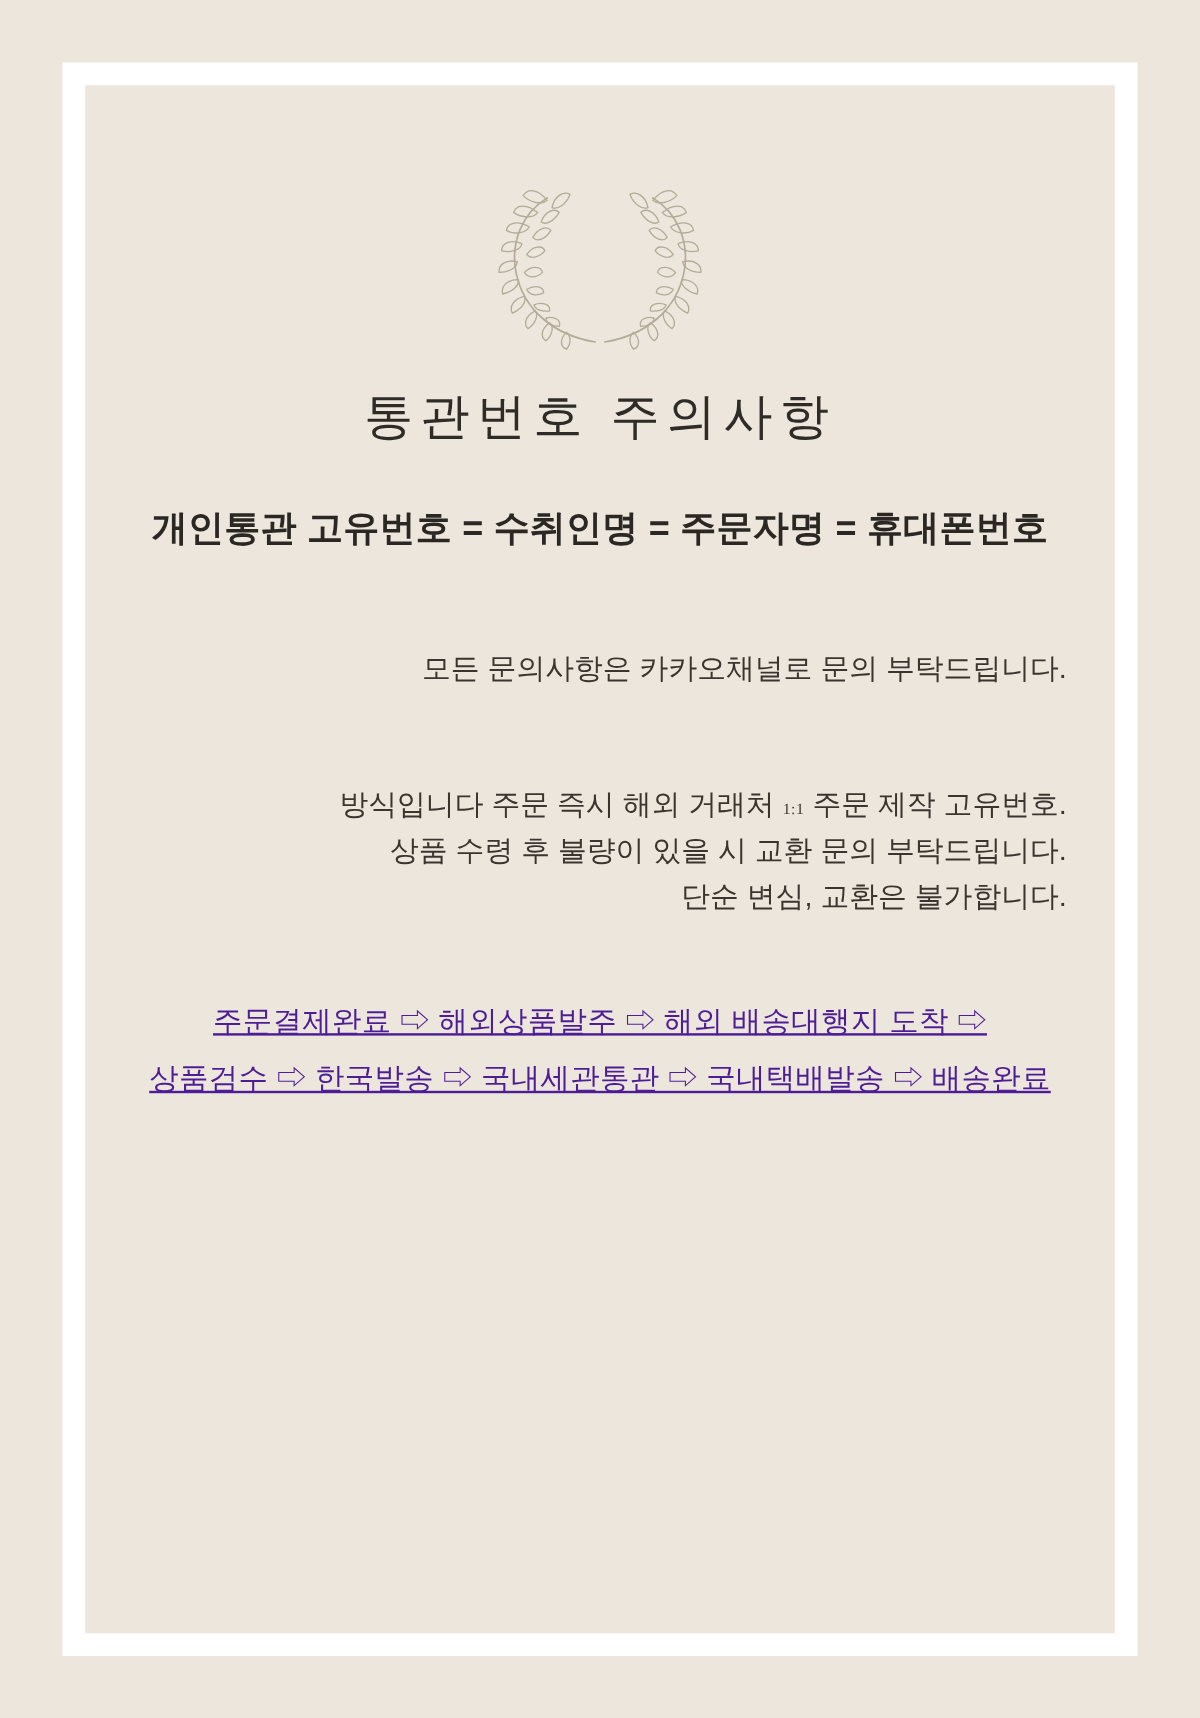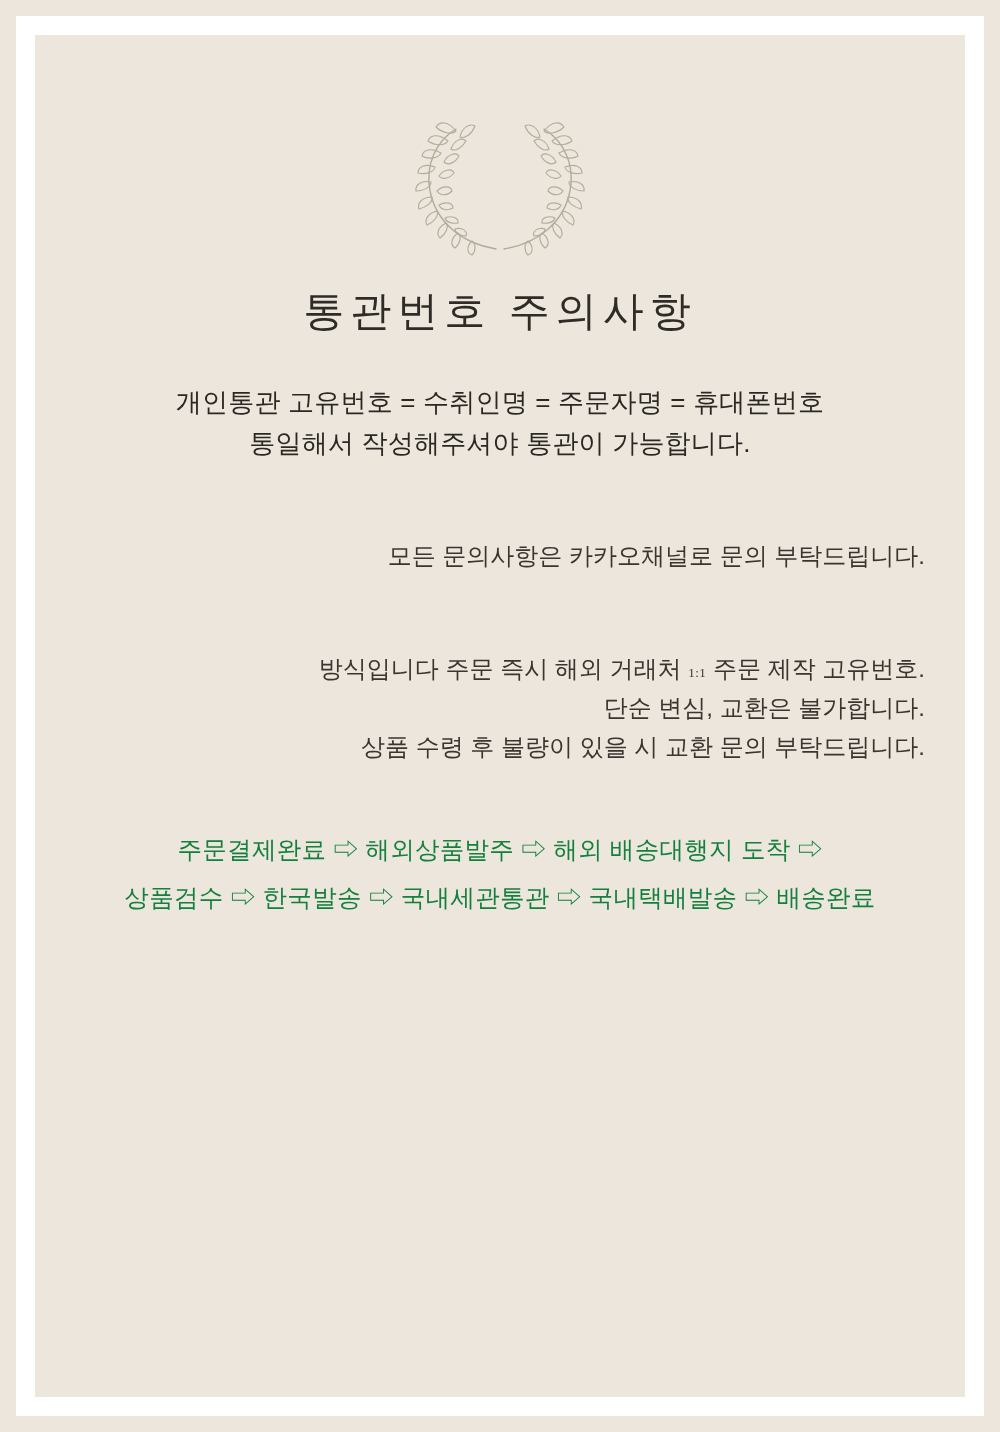--- a/index.html
+++ b/index.html
@@ -13,21 +13,21 @@
     font-family: "Liberation Sans", sans-serif;
     color: #3b3630;
     overflow: hidden;
   }
   .page {
     position: relative;
     width: 1000px;
     height: 1432px;
     background: #ece6dc;
     box-sizing: border-box;
-    padding: 16px;
+    padding: 52px;
   }
   .inner-frame {
     position: relative;
     width: 100%;
     height: 100%;
     border: 19px solid #ffffff;
     box-sizing: border-box;
     background: #ece6dc;
   }
   .content {
@@ -57,22 +57,22 @@
     font-size: 41px;
     letter-spacing: 6px;
     font-weight: 400;
     color: #2f2b26;
     margin: 28px 0 0 0;
     line-height: 1.3;
   }
 
   .lead {
     margin-top: 44px;
-    font-size: 26px;
-    font-weight: normal;
+    font-size: 30px;
+    font-weight: bold;
     line-height: 1.55;
     color: #2b2723;
     letter-spacing: 0.2px;
   }
 
   .para {
     font-size: 24px;
     line-height: 1.62;
     color: #3a352f;
     font-weight: 400;
@@ -91,22 +91,23 @@
     font-size: 25px;
     font-weight: bold;
     color: #2e2a25;
     letter-spacing: 1px;
   }
 
   .flow {
     margin-top: 60px;
     font-size: 24.5px;
     line-height: 1.95;
-    color: #15803d;
+    color: #4c1d95;
     letter-spacing: 0.3px;
+    text-decoration: underline;
   }
   .flow-line { display: block; }
 </style>
 </head>
 <body>
 
 <div class="page">
   <div class="inner-frame">
     <div class="content">
 
@@ -162,29 +163,28 @@
             <path d="M155 101 C 148 98, 141 101, 142 106 C 148 107, 154 105, 155 101 Z"></path>
             <path d="M145 112 C 138 110, 132 114, 134 119 C 140 119, 145 116, 145 112 Z"></path>
           </g>
         </svg>
       </div>
 
       <h1 class="title">통관번호 주의사항</h1>
 
       <div class="lead">
         <div>개인통관 고유번호 = 수취인명 = 주문자명 = 휴대폰번호</div>
-        <div>통일해서 작성해주셔야 통관이 가능합니다.</div>
       </div>
 
       <div class="para gap-xl">모든 문의사항은 카카오채널로 문의 부탁드립니다.</div>
 
       <div class="gap-xl">
         <div class="para"><span>방식입니다 주문 즉시 해외 거래처 </span><span class="small-caps">1:1</span><span> 주문 제작 고유번호.</span></div>
+        <div class="para">상품 수령 후 불량이 있을 시 교환 문의 부탁드립니다.</div>
         <div class="para">단순 변심, 교환은 불가합니다.</div>
-        <div class="para">상품 수령 후 불량이 있을 시 교환 문의 부탁드립니다.</div>
       </div>
 
 
 
       <div class="flow">
         <span class="flow-line">주문결제완료 ⇨ 해외상품발주 ⇨ 해외 배송대행지 도착 ⇨</span>
         <span class="flow-line">상품검수 ⇨ 한국발송 ⇨ 국내세관통관 ⇨ 국내택배발송 ⇨ 배송완료</span>
       </div>
 
     </div>

